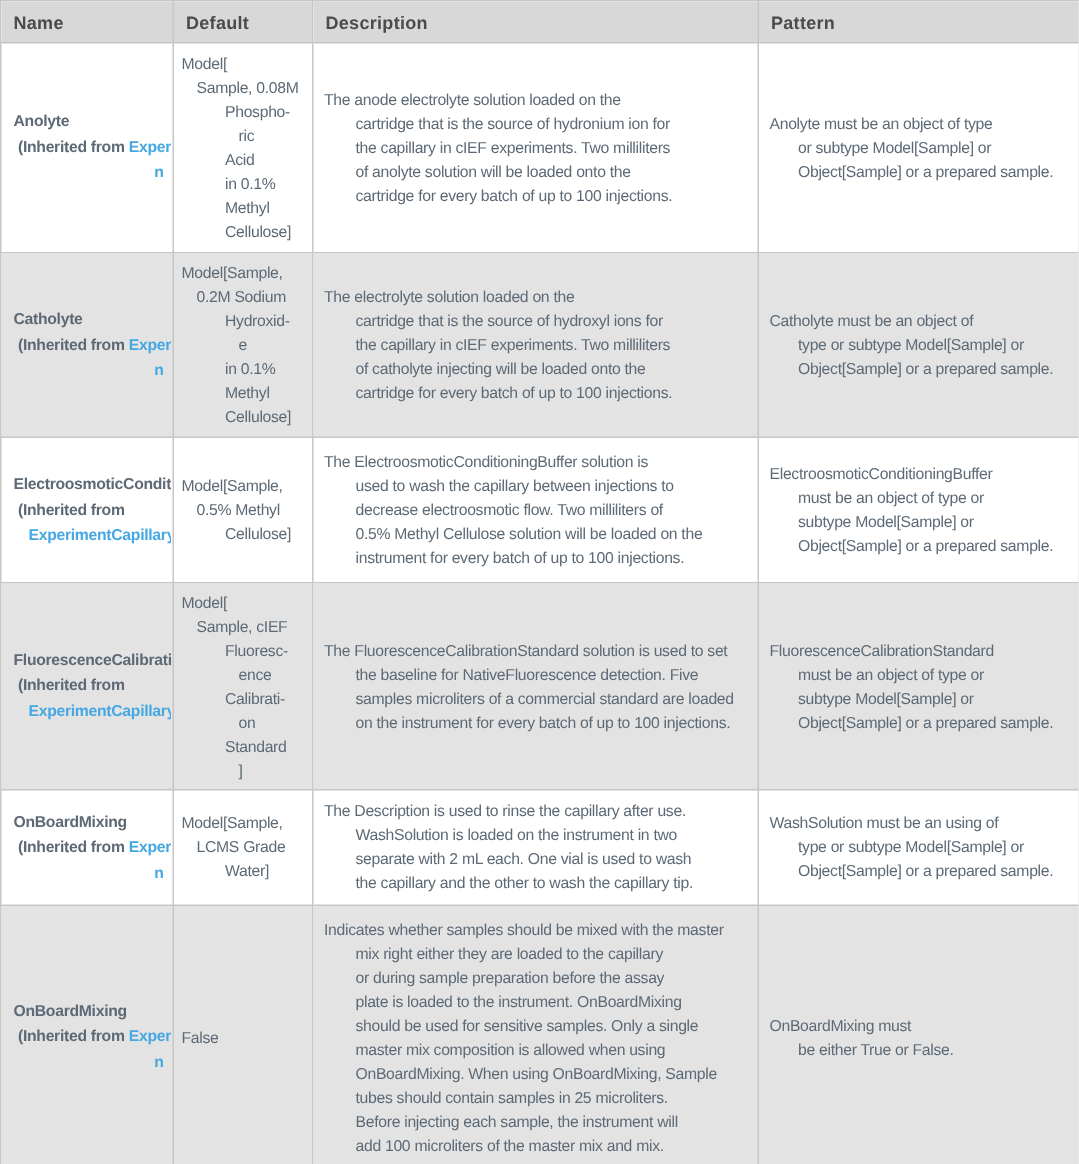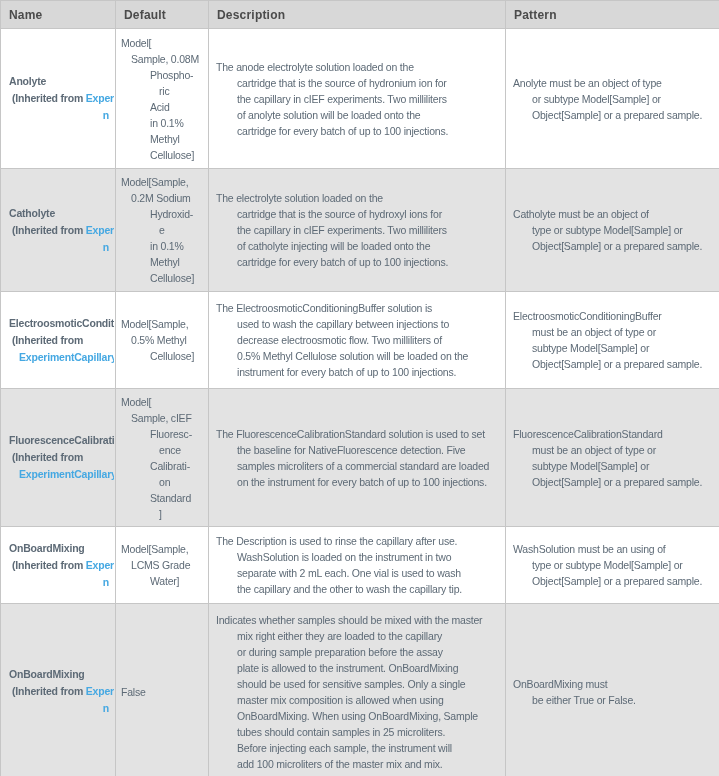--- a/index.html
+++ b/index.html
@@ -244,21 +244,21 @@
           <td class="default-cell">
             <div class="cell-pad">
               <div class="dline ind0">False</div>
             </div>
           </td>
           <td class="desc-cell">
             <div class="cell-pad">
               <div class="tline first">Indicates whether samples should be mixed with the master</div>
               <div class="tline cont">mix right either they are loaded to the capillary</div>
               <div class="tline cont">or during sample preparation before the assay</div>
-              <div class="tline cont">plate is allowed to the instrument. OnBoardMixing</div>
+              <div class="tline cont">plate is loaded to the instrument. OnBoardMixing</div>
               <div class="tline cont">should be used for sensitive samples. Only a single</div>
               <div class="tline cont">master mix composition is allowed when using</div>
               <div class="tline cont">OnBoardMixing. When using OnBoardMixing, Sample</div>
               <div class="tline cont">tubes should contain samples in 25 microliters.</div>
               <div class="tline cont">Before injecting each sample, the instrument will</div>
               <div class="tline cont">add 100 microliters of the master mix and mix.</div>
             </div>
           </td>
           <td class="pattern-cell pat">
             <div class="cell-pad pat">

